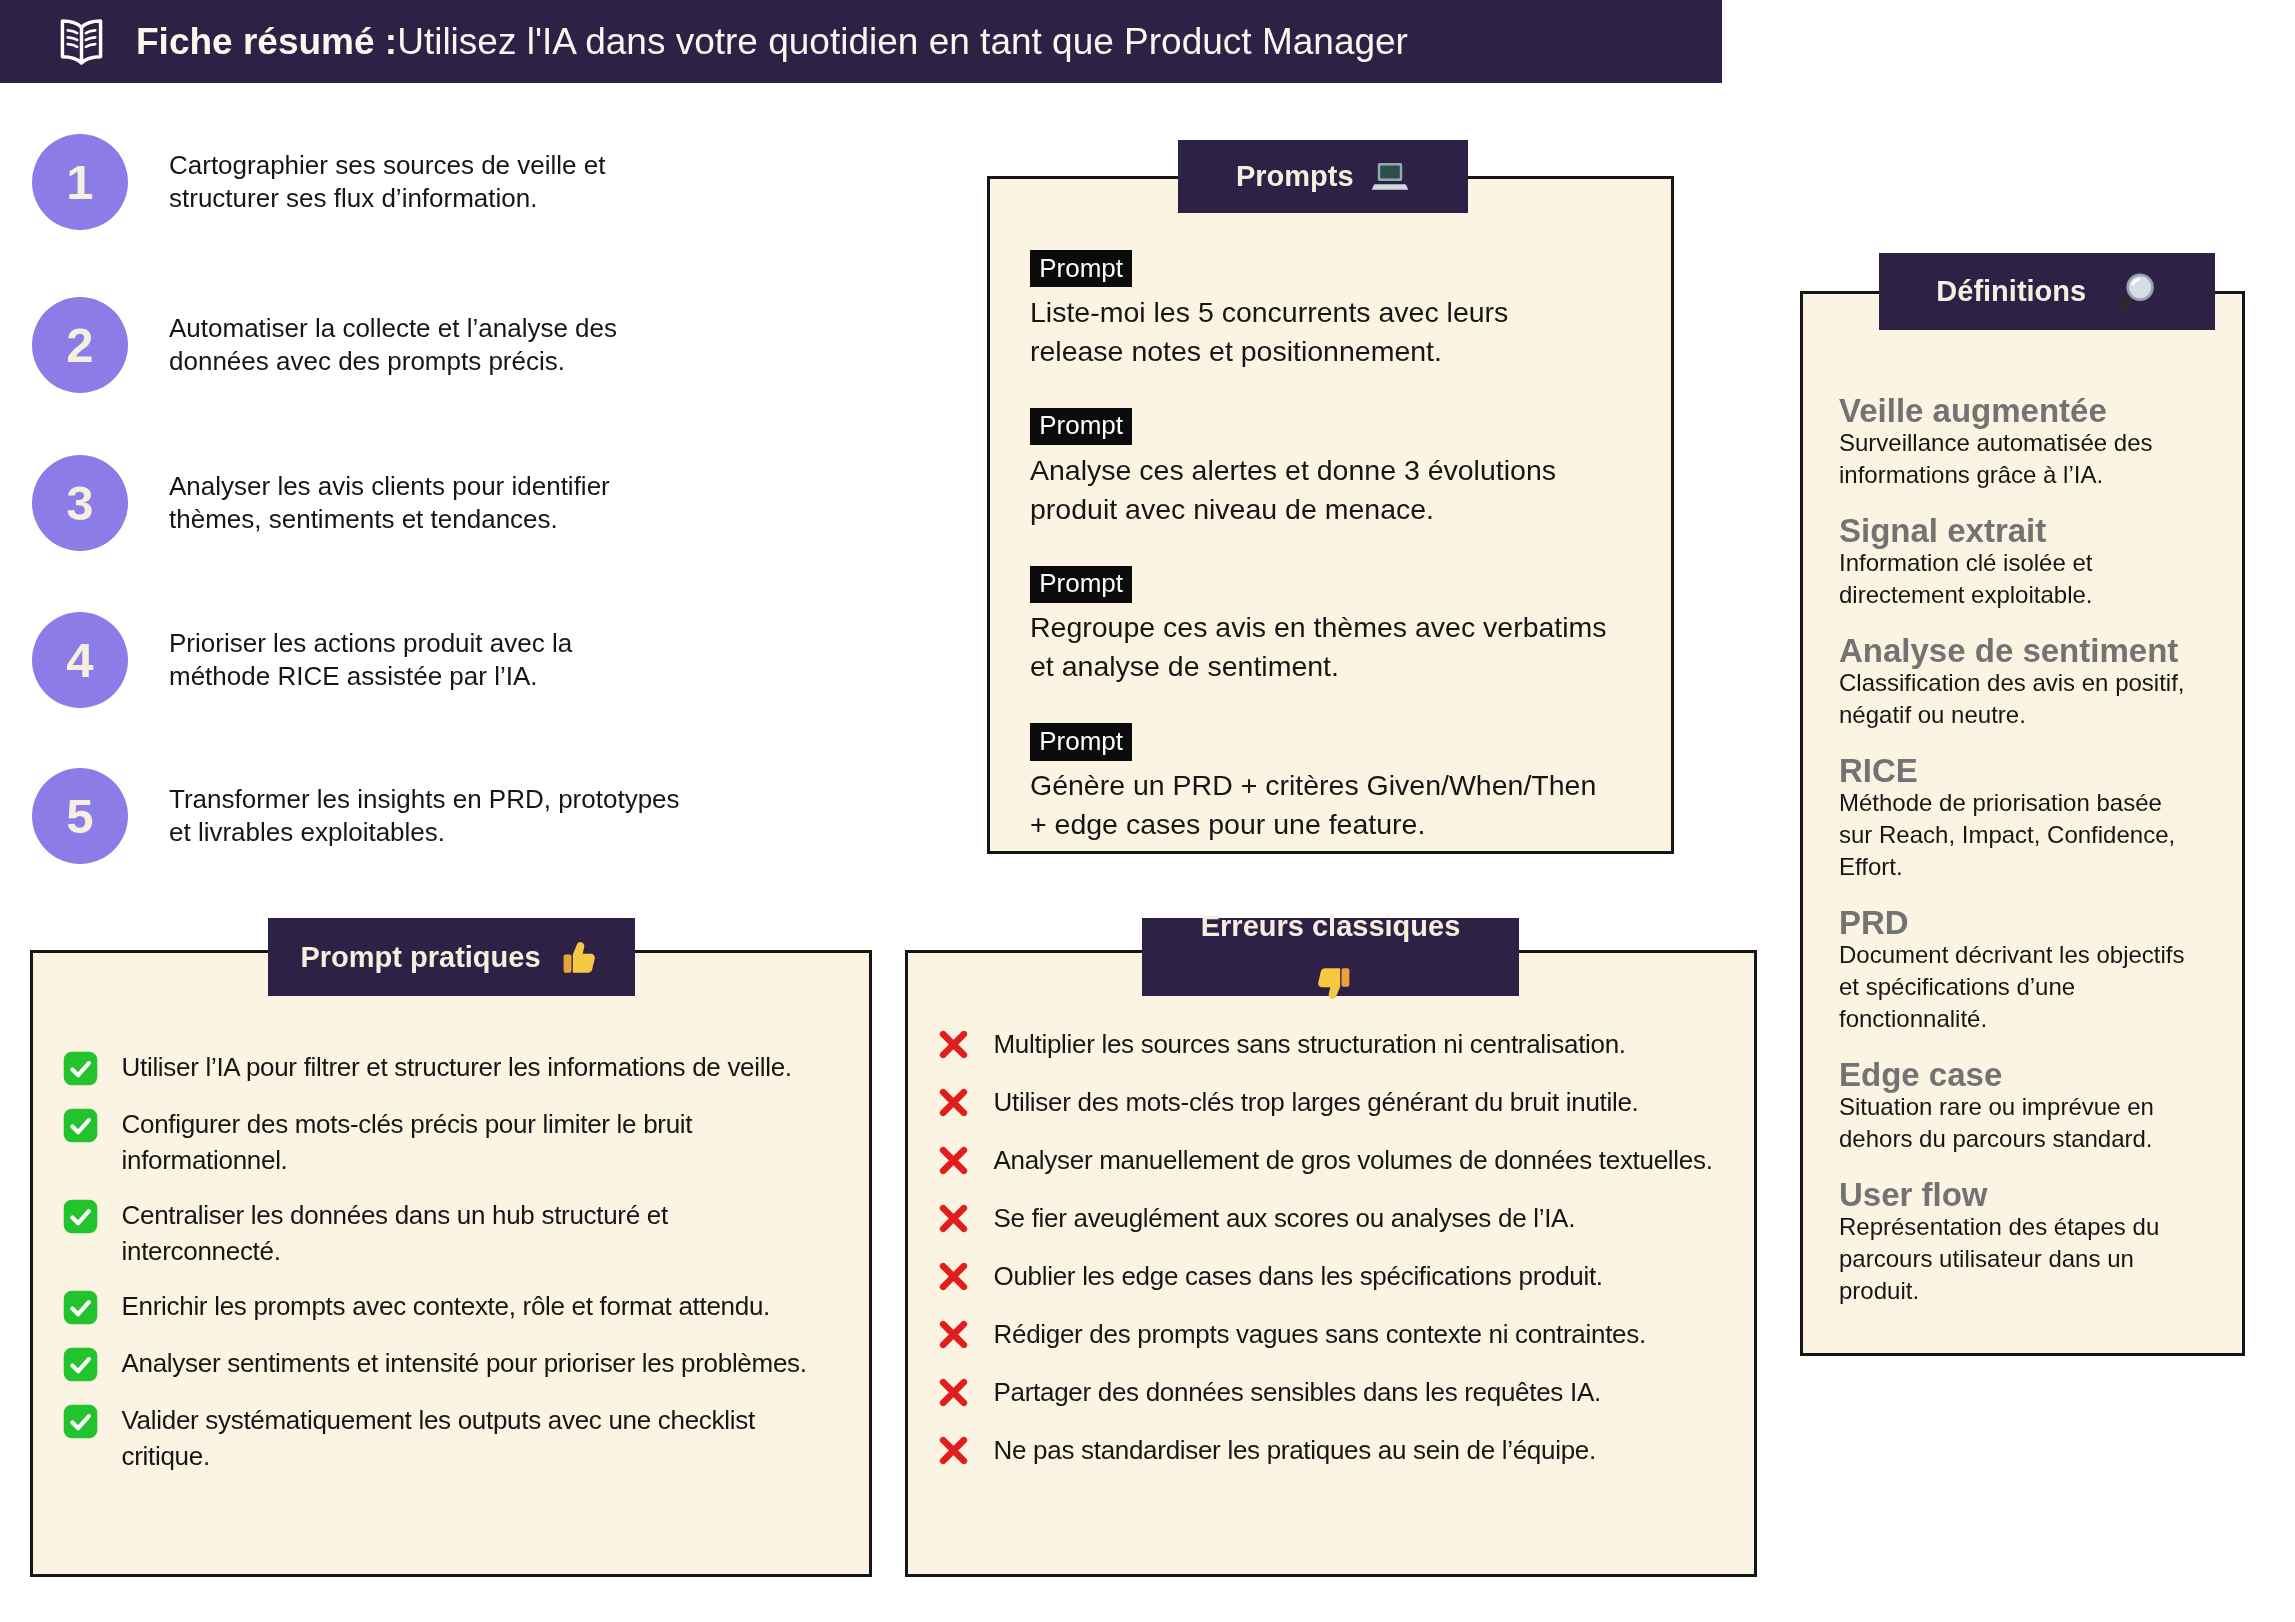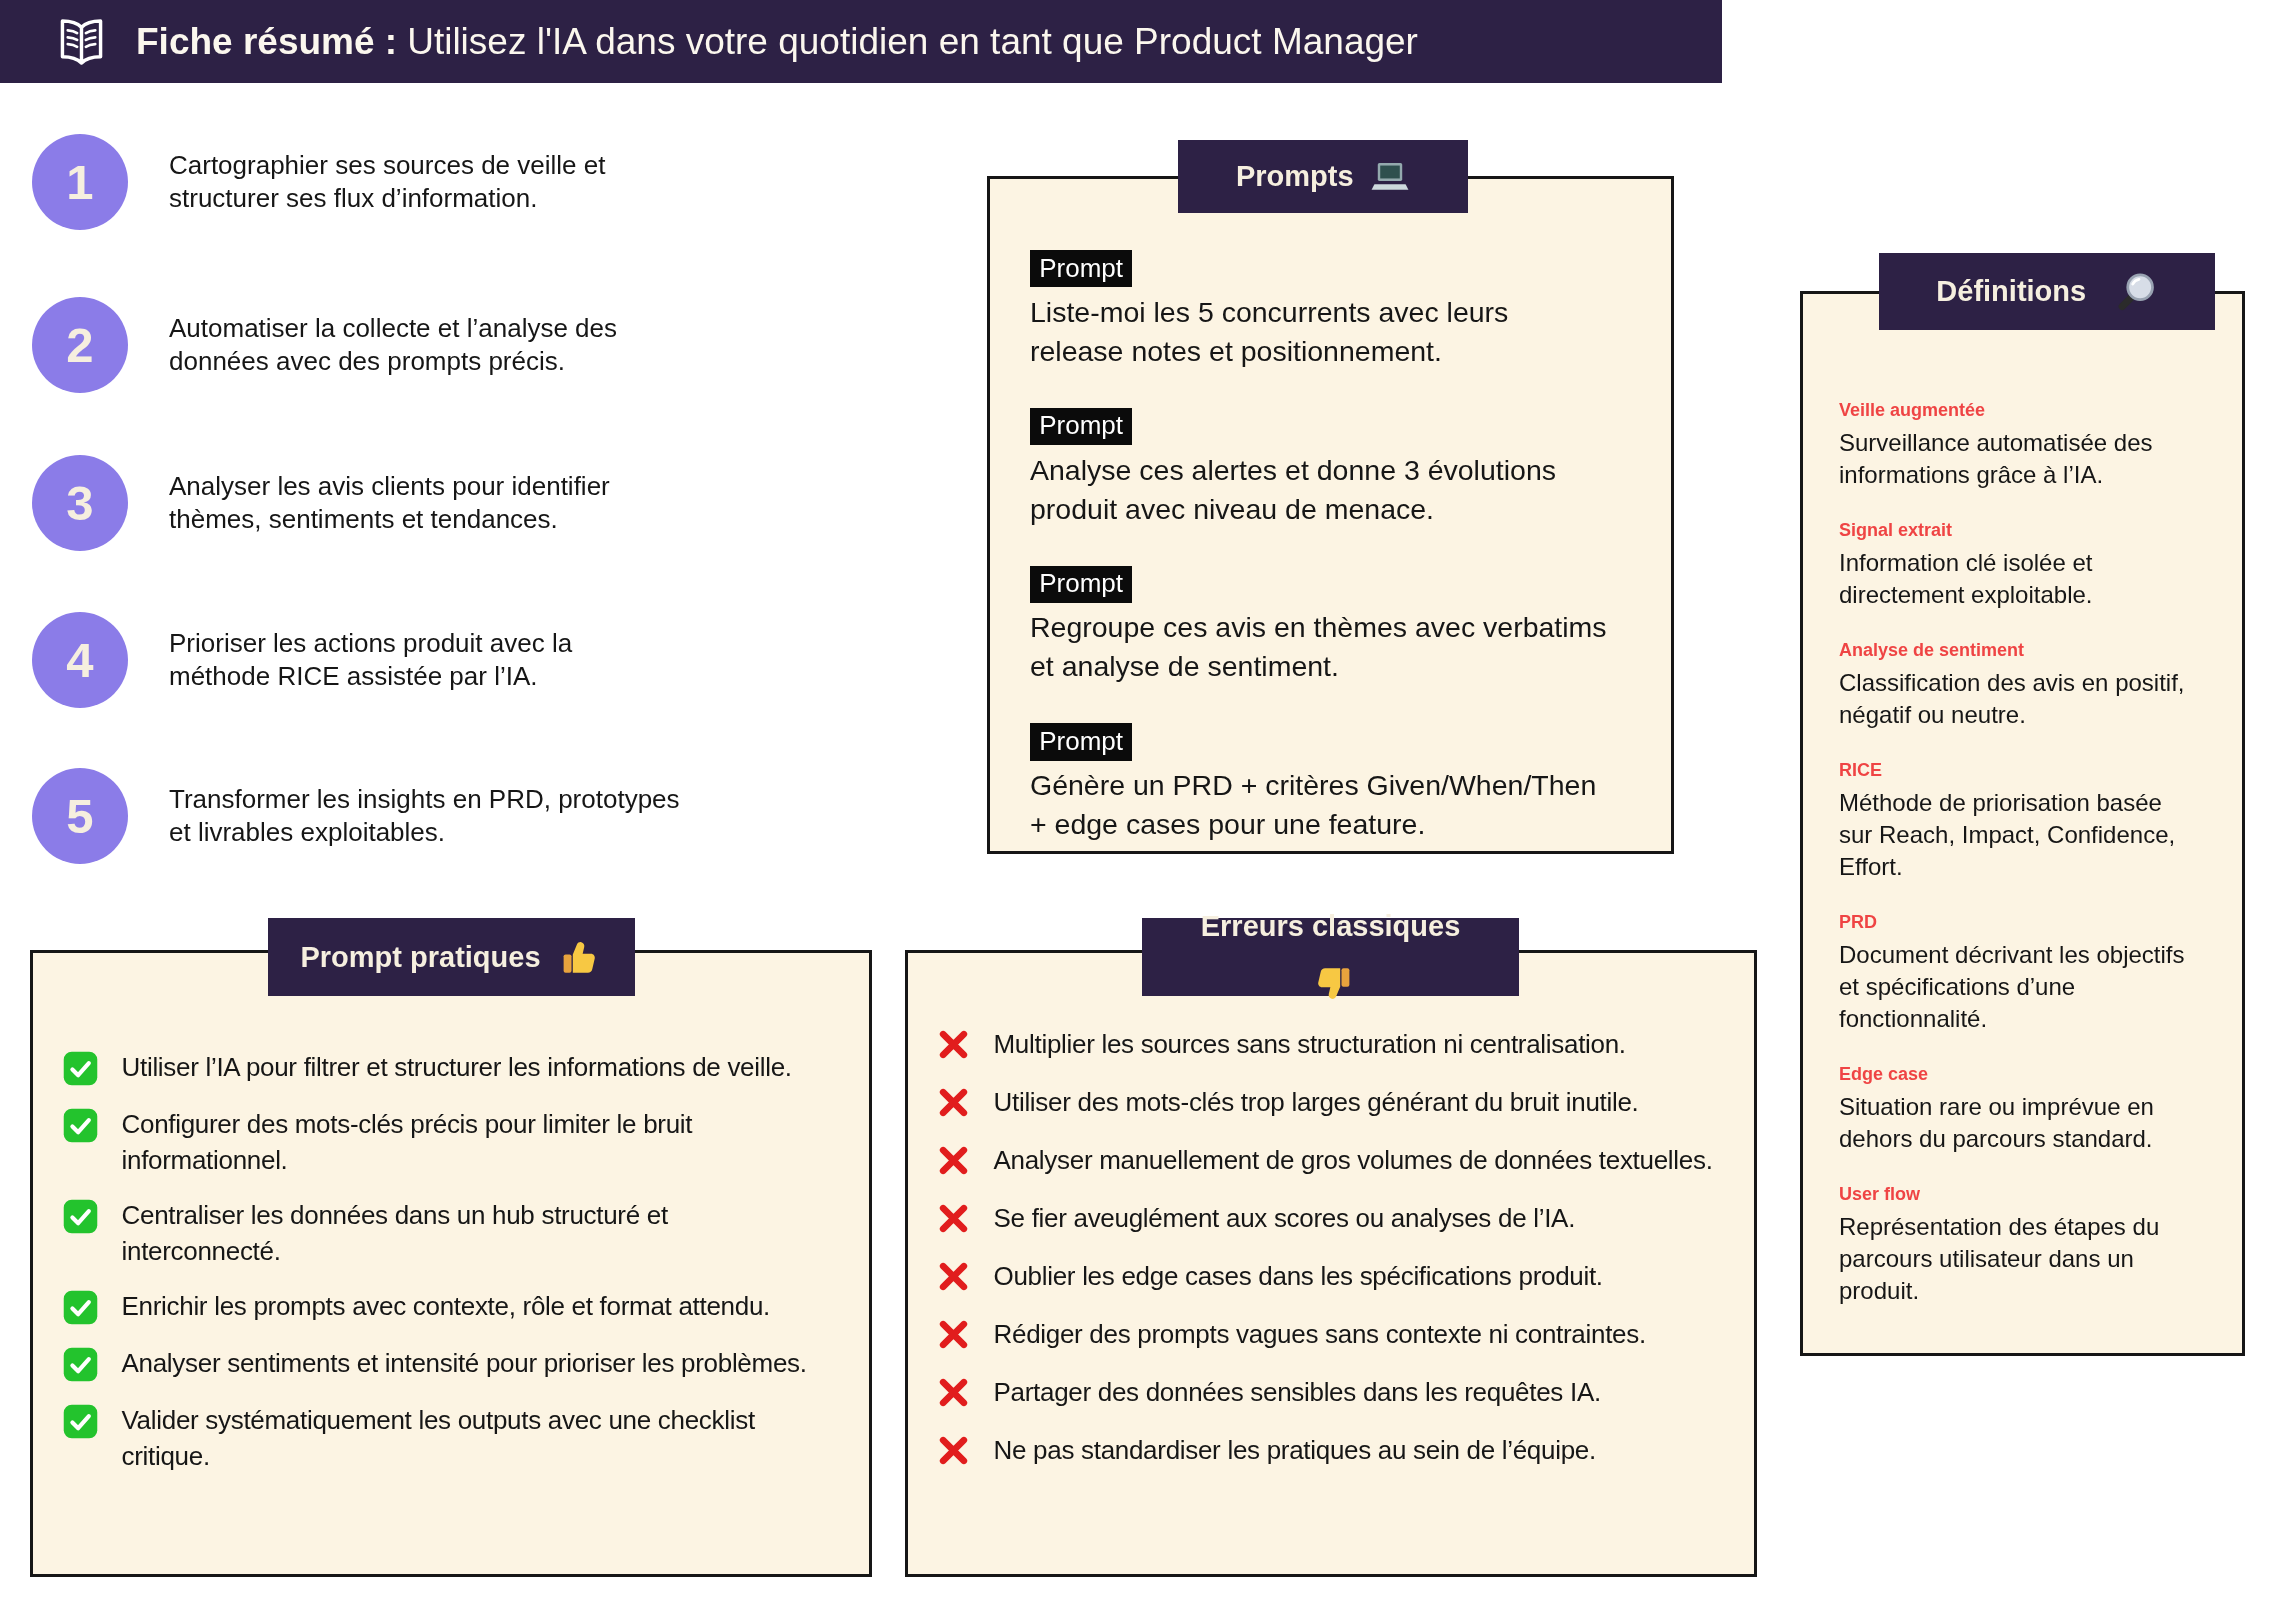--- a/index.html
+++ b/index.html
@@ -9,21 +9,21 @@
     overflow:hidden;
   }
   
   .header-bar{
     position:absolute;left:0;top:0;width:1722px;height:83px;
     background:#2d2145;display:flex;align-items:center;
     padding-left:53px;box-sizing:border-box;gap:26px;
   }
   .header-title{font-size:37px;color:#fbf7ee;white-space:nowrap;}
   .t-bold{font-weight:700;}
-  .t-rest{font-weight:400;margin-left:10px;}
+  .t-rest{font-weight:400;margin-left:0;}
   
   .step{position:absolute;left:32px;display:flex;align-items:center;gap:41px;}
   .step-circle{
     width:96px;height:96px;border-radius:50%;background:#8b7ce8;
     display:flex;align-items:center;justify-content:center;flex-shrink:0;
     color:#f6efdf;font-size:49px;font-weight:700;
   }
   .step-text{font-size:26px;line-height:33px;white-space:pre;color:#161616;}
   
   .box{
@@ -46,21 +46,21 @@
     display:inline-block;align-self:flex-start;background:#0b0b0b;color:#ffffff;
     font-size:26px;line-height:29px;padding:3.7px 9.2px 4.6px 9.2px;
   }
   .prompt-text{font-size:28.5px;line-height:39px;white-space:pre;margin-top:5.5px;color:#161616;}
   
   .def-list{
     position:absolute;left:1804px;top:295px;width:438px;
     padding:99px 18.4px 0 35px;box-sizing:border-box;
     display:flex;flex-direction:column;gap:23px;
   }
-  .def-term{font-size:18px;line-height:33px;font-weight:700;color:#ef4444;}
+  .def-term{font-size:33px;line-height:33px;font-weight:700;color:#737373;}
   .def-text{font-size:24px;line-height:32px;white-space:pre;color:#161616;}
   
   .good-list{
     position:absolute;left:34px;top:970px;width:835px;
     padding:79px 18.4px 0 27.5px;box-sizing:border-box;
     display:flex;flex-direction:column;gap:19px;
   }
   .err-list{
     position:absolute;left:908px;top:954px;width:845px;
     padding:72px 13px 0 27.5px;box-sizing:border-box;

